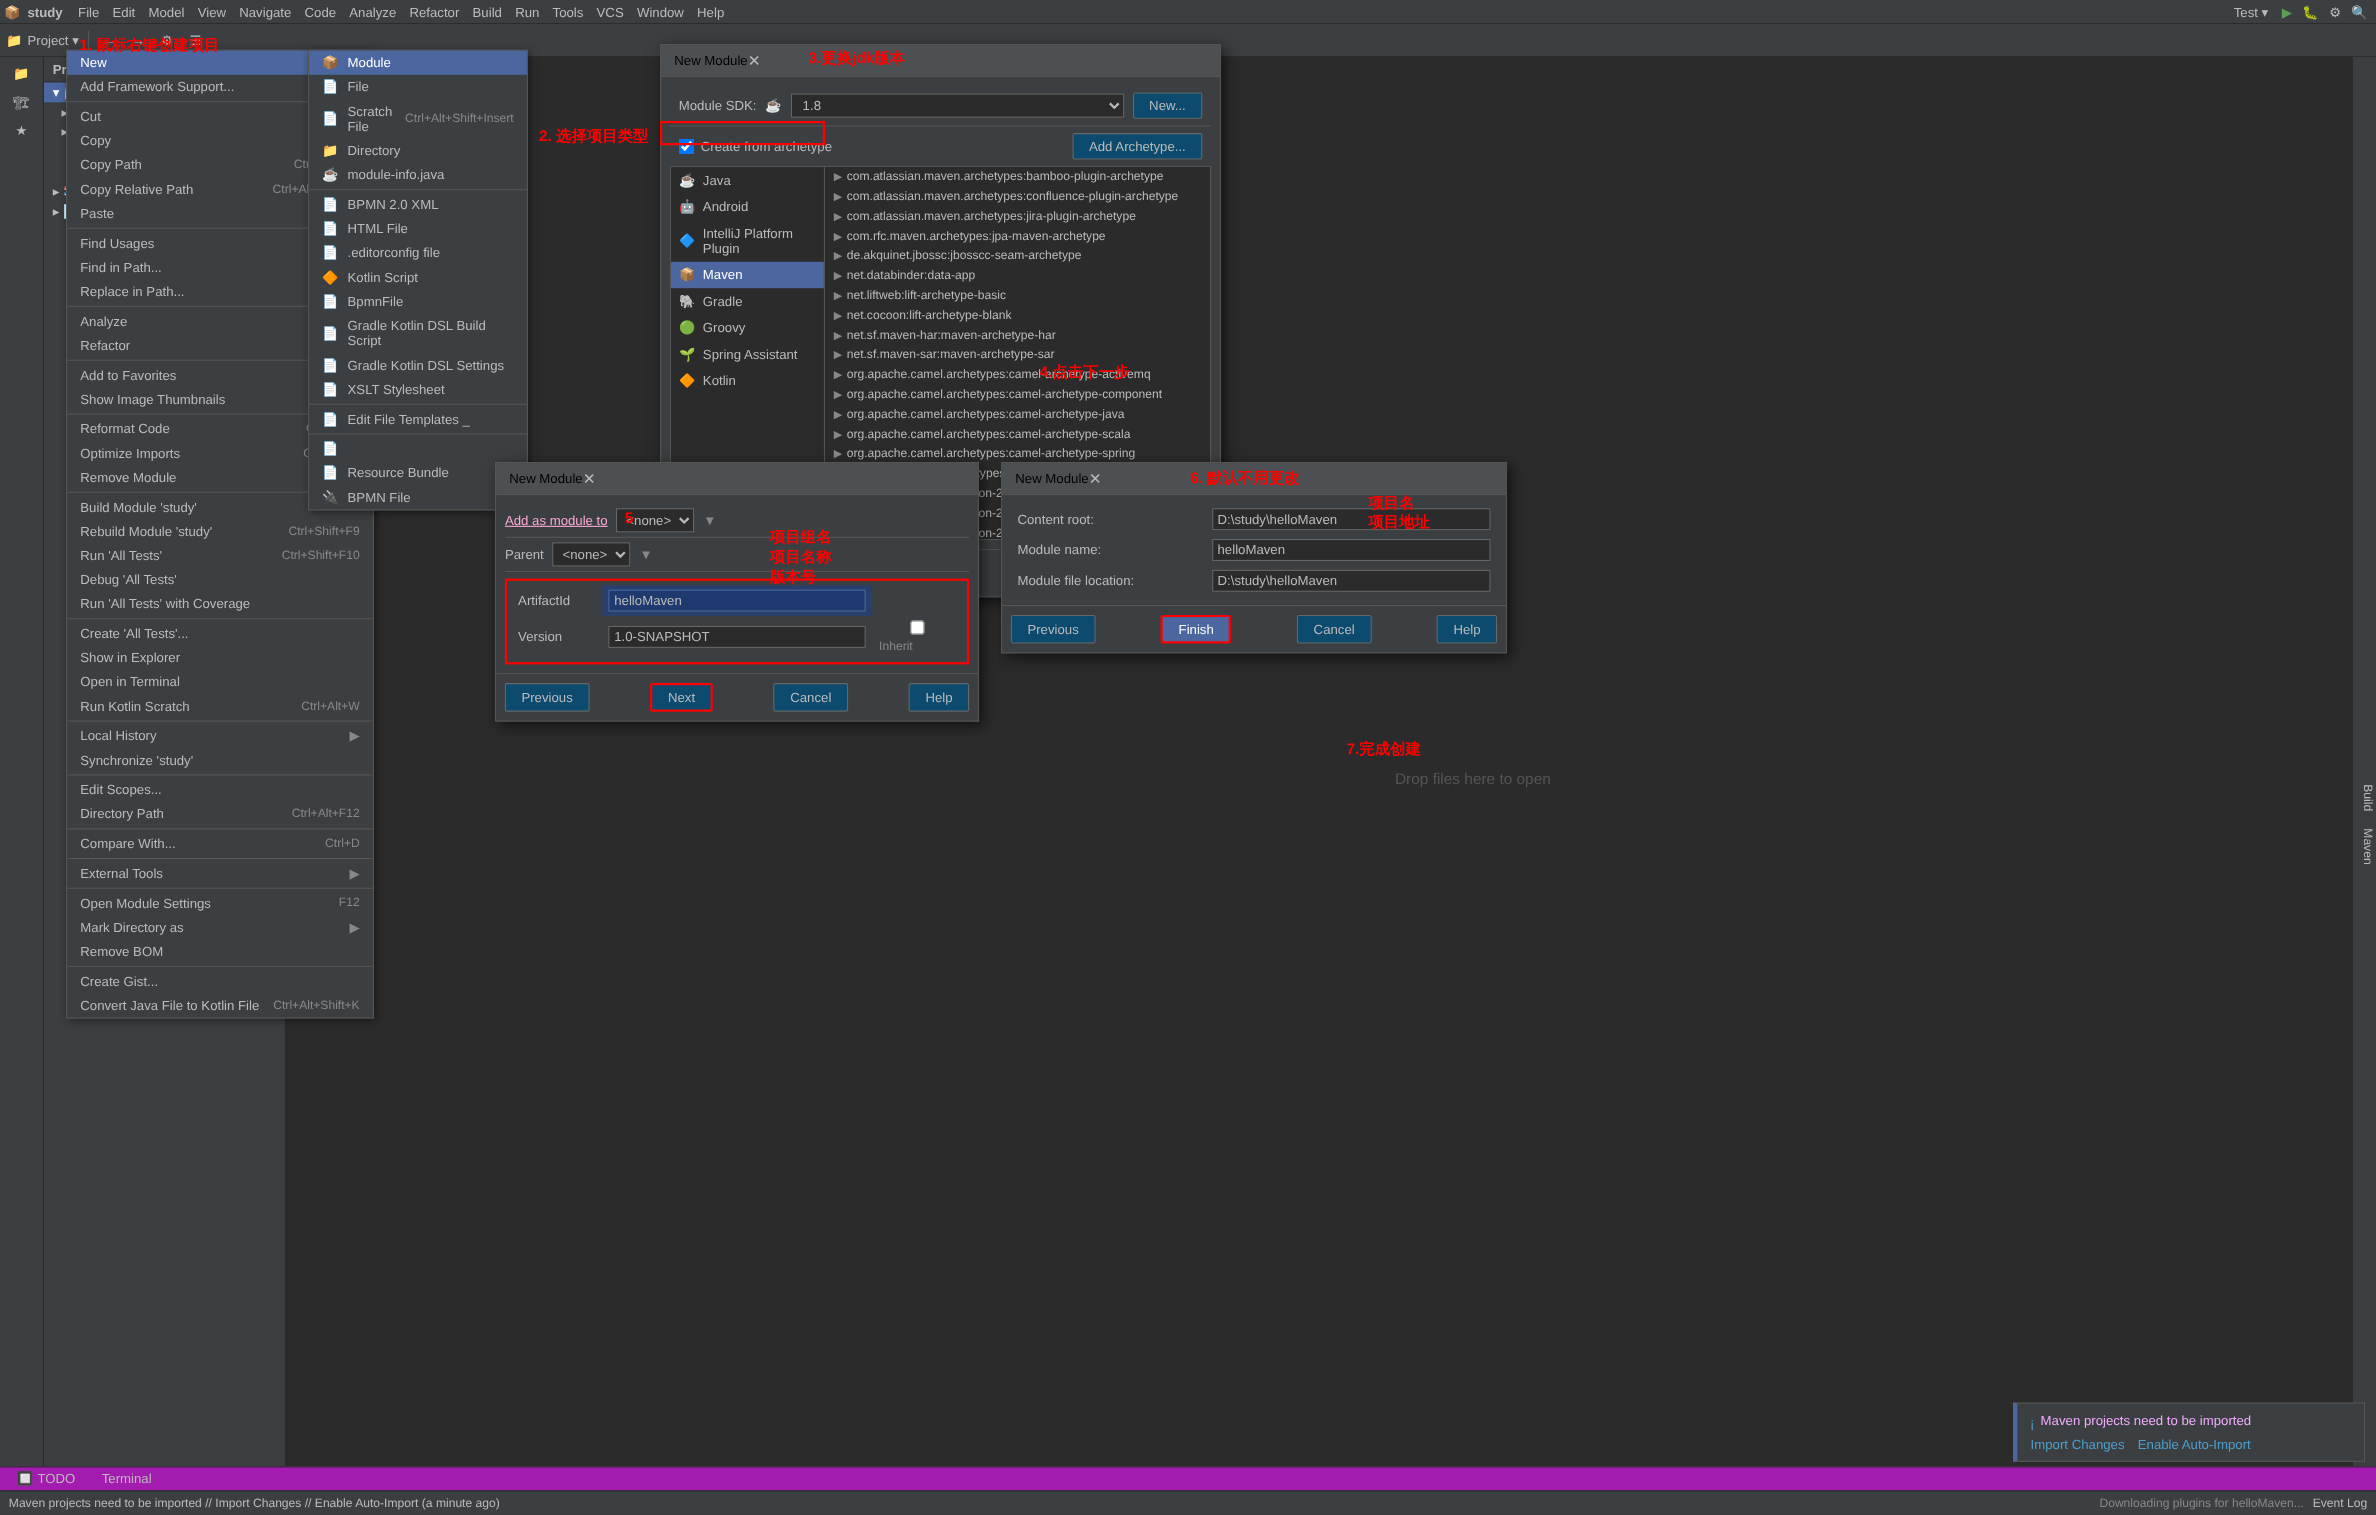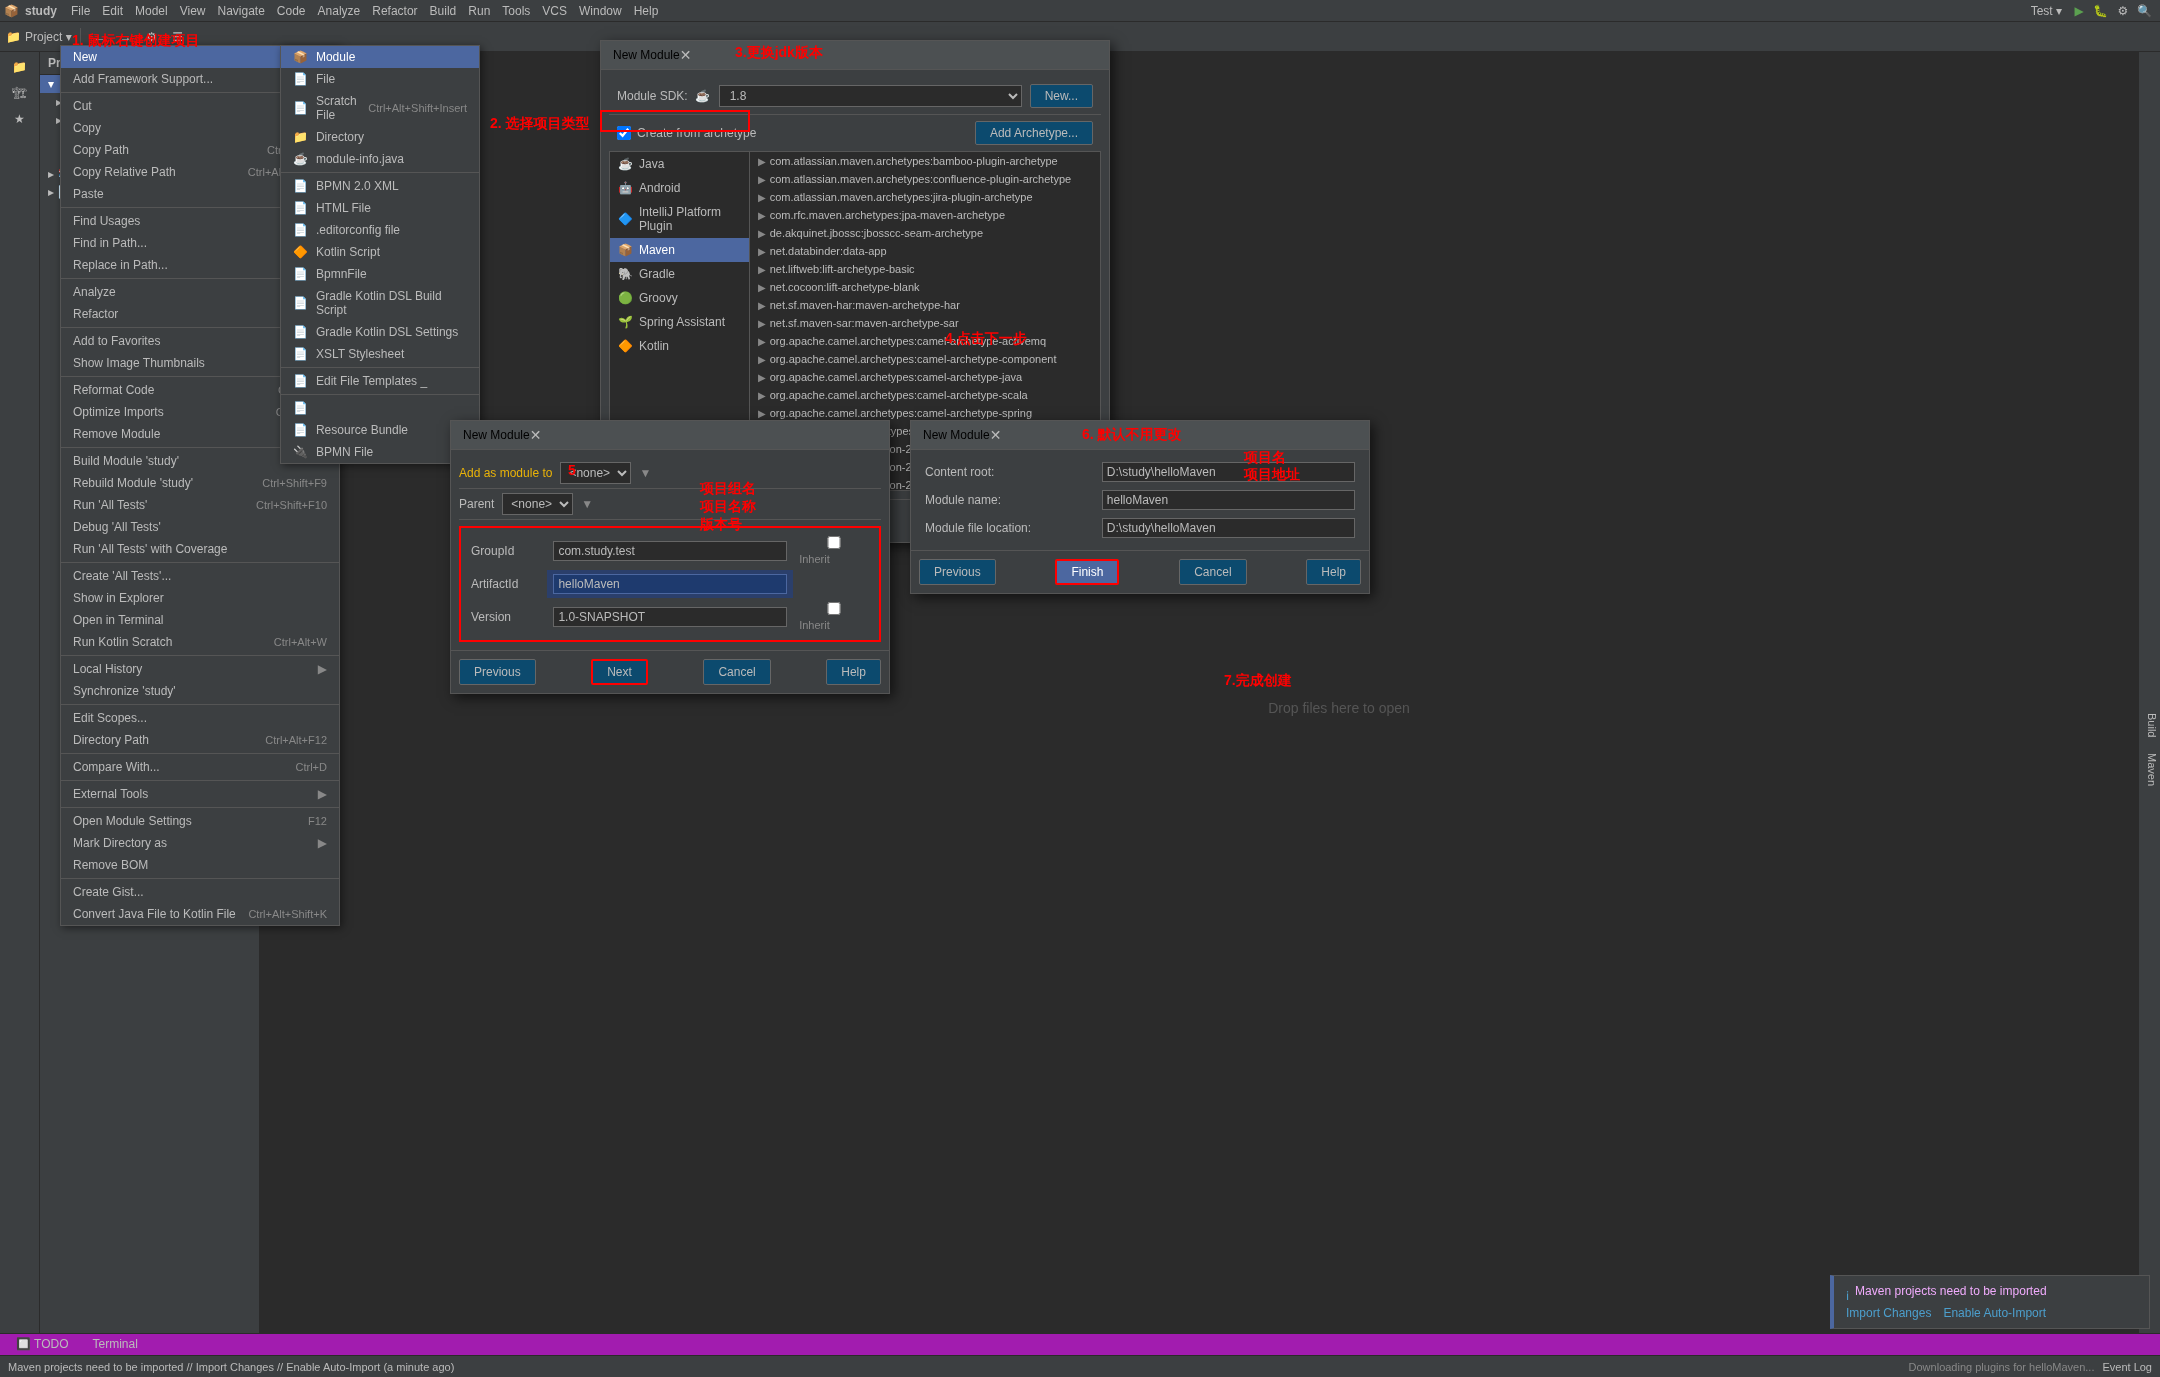--- a/index.html
+++ b/index.html
@@ -848,47 +848,37 @@
   </div>
 </div>
 
 <div class="dialog" style="left:450px;top:420px;width:440px;">
   <div class="dialog-header">
     <span>New Module</span>
     <span class="dialog-close">✕</span>
   </div>
   <div class="dialog-body">
     <div style="display:flex;align-items:center;gap:8px;padding:4px 0;border-bottom:1px solid #555;">
-      <span style="color:#eab308;font-size:12px;">Add as module to</span>
+      <span style="color:#f9a8d4;font-size:12px;text-decoration:underline;">Add as module to</span>
       <select style="background:#2b2b2b;border:1px solid #666;color:#bbbbbb;font-size:12px;padding:2px 4px;">
         <option>&lt;none&gt;</option>
       </select>
       <span style="color:#888;cursor:pointer;">▼</span>
     </div>
     <div style="display:flex;align-items:center;gap:8px;padding:4px 0;border-bottom:1px solid #555;">
       <span style="color:#bbbbbb;font-size:12px;">Parent</span>
       <select style="background:#2b2b2b;border:1px solid #666;color:#bbbbbb;font-size:12px;padding:2px 4px;">
         <option>&lt;none&gt;</option>
       </select>
       <span style="color:#888;cursor:pointer;">▼</span>
     </div>
 
     <div style="border:2px solid #ff0000;margin-top:6px;padding:4px;">
       <table class="form-table">
         <tbody>
-            <tr>
-          <td>GroupId</td>
-          <td>
-            <input type="text" value="com.study.test" style="">
-          </td>
-          <td>
-            <input type="checkbox" style="">
-            <span style="color:#888;font-size:11px;">Inherit</span>
-          </td>
-        </tr>
         <tr>
           <td>ArtifactId</td>
           <td style="background:#2b3f6b;">
             <input type="text" value="helloMaven" style="background: rgb(30, 58, 110); border: 1px solid rgb(76, 103, 160);">
           </td>
           <td></td>
         </tr>
         <tr>
           <td>Version</td>
           <td>

